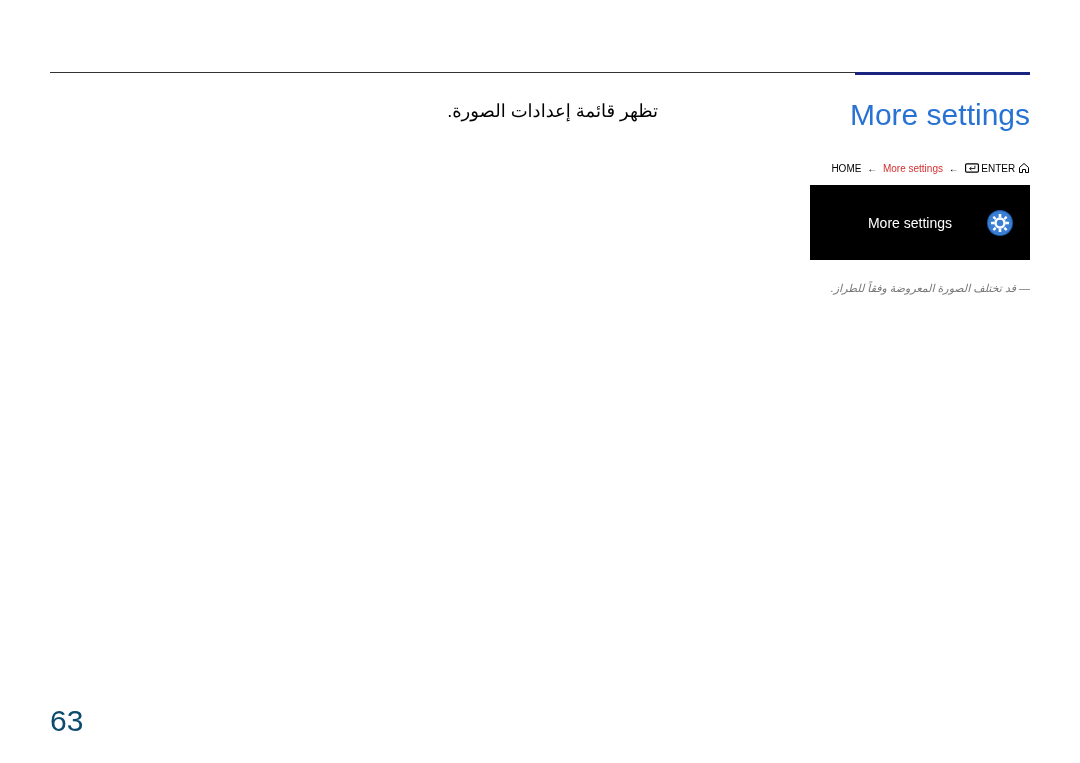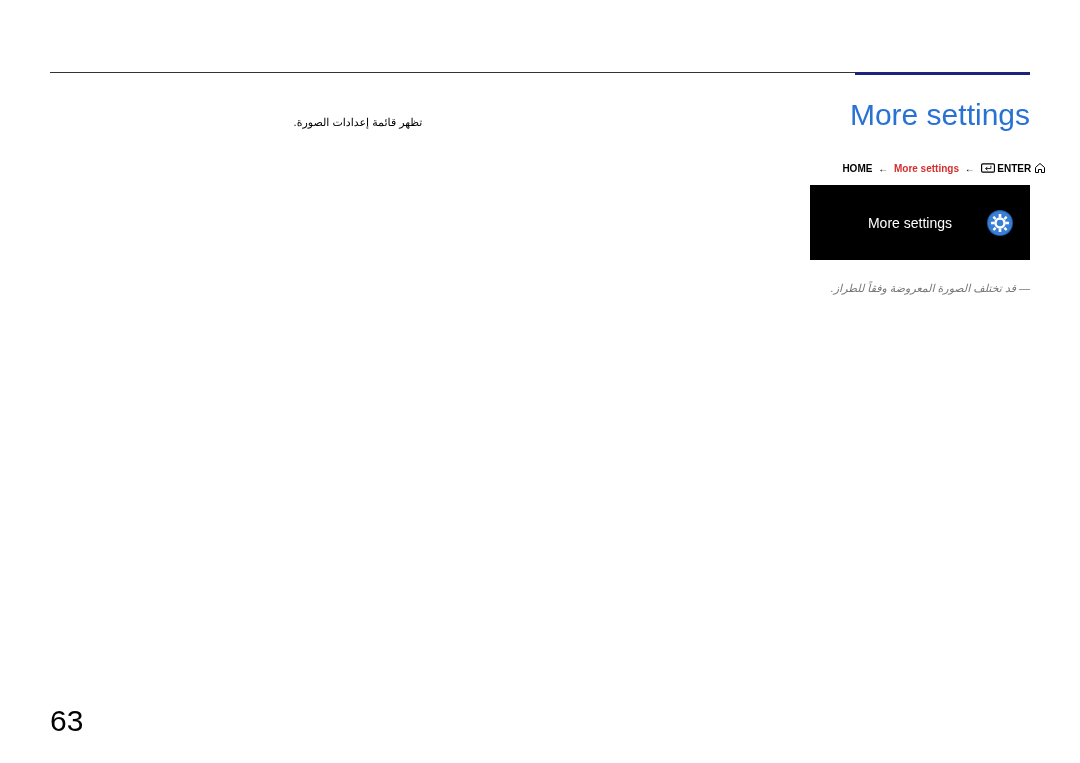--- a/index.html
+++ b/index.html
@@ -40,23 +40,23 @@
       position: absolute;
       top: 98px;
       right: 50px;
       font-size: 30px;
       font-weight: 300;
       color: #2872d4;
     }
     .breadcrumb {
       position: absolute;
       top: 162px;
-      right: 34px;
+      right: 50px;
       font-size: 10px;
-      font-weight: bold;
+      font-weight: normal;
       direction: rtl;
       white-space: nowrap;
     }
     .breadcrumb .home-icon {
       display: inline-block;
       vertical-align: middle;
     }
     .breadcrumb .home-label {
       color: #000;
     }
@@ -93,45 +93,45 @@
     }
     .menu-panel .label {
       color: #fff;
       font-size: 14px;
       flex: 1;
       text-align: right;
       padding-right: 12px;
     }
     .description {
       position: absolute;
-      top: 116px;
+      top: 100px;
       left: 58px;
       width: 600px;
       color: #000;
-      font-size: 11px;
+      font-size: 18px;
       direction: rtl;
-      text-align: center;
+      text-align: right;
     }
     .note {
       position: absolute;
       top: 282px;
       right: 50px;
       font-size: 11px;
       font-style: italic;
       color: #777;
       direction: rtl;
       text-align: right;
     }
     .page-number {
       position: absolute;
       bottom: 25px;
       left: 50px;
       font-size: 30px;
       font-weight: 300;
-      color: #000000;
+      color: #0c4a6e;
     }
   </style>
 </head>
 <body>
 
 <div class="page-container">
   <div class="top-rule"></div>
   <div class="top-rule-accent"></div>
 
   <div class="section-title">More settings</div>

